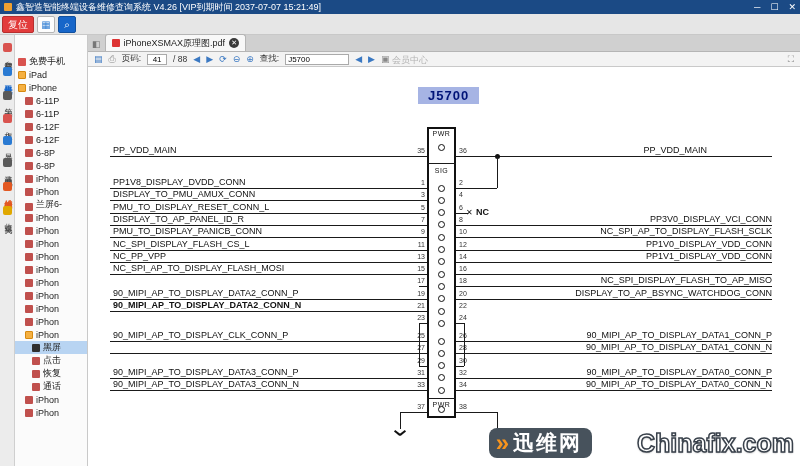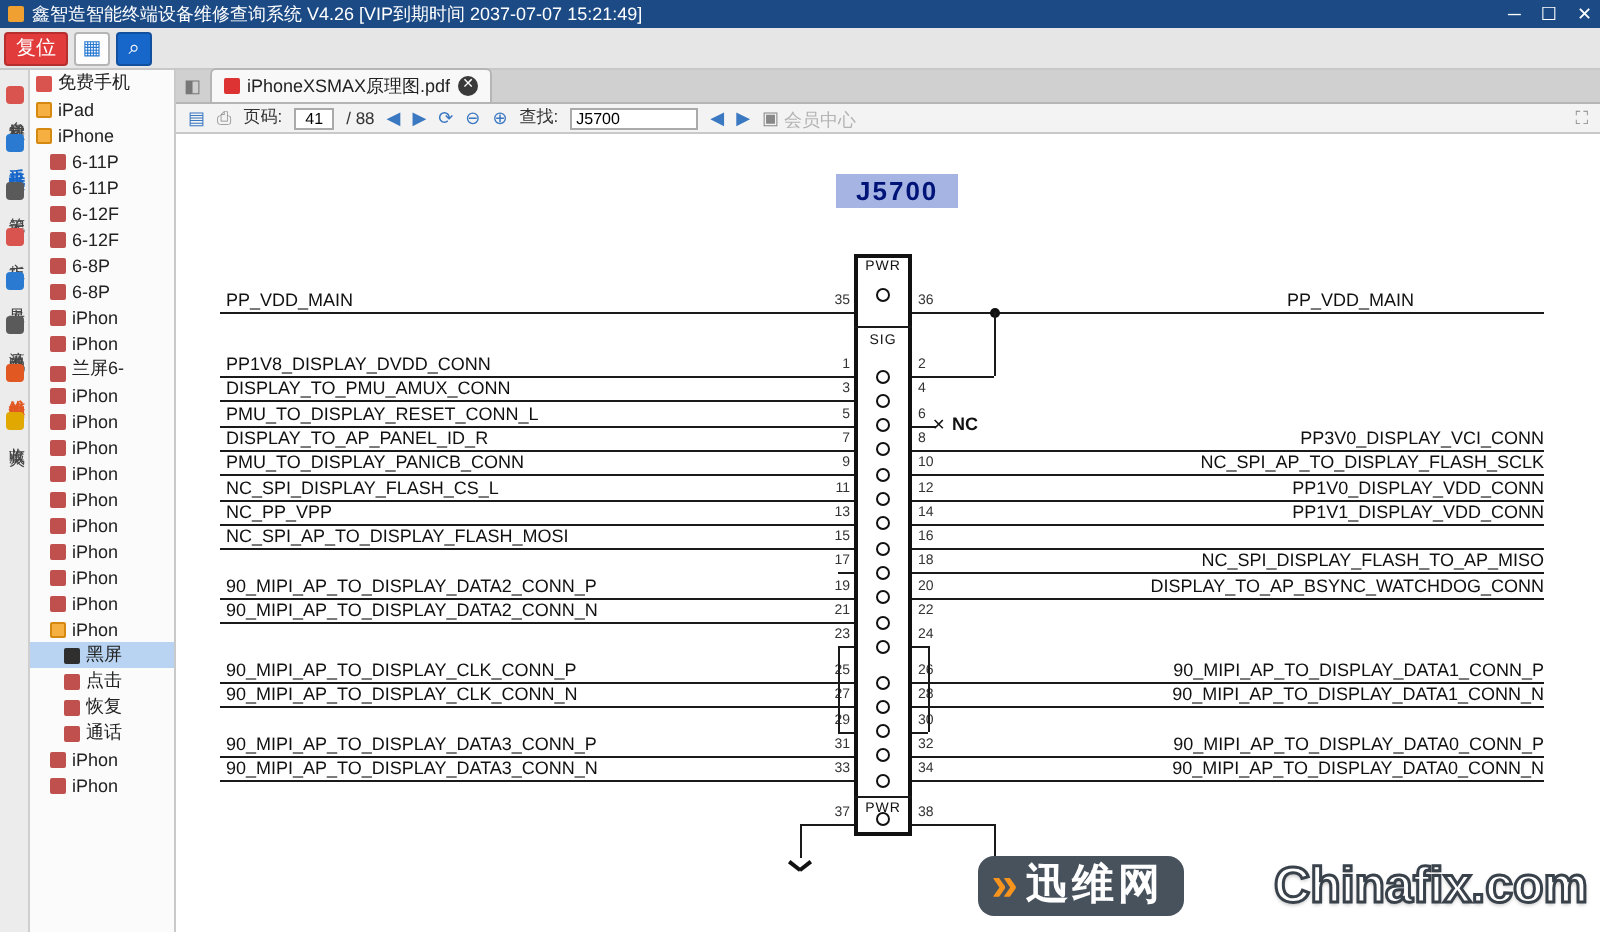--- a/index.html
+++ b/index.html
@@ -27,21 +27,21 @@
           border-right:1px solid #cfcfcf; display:flex; flex-direction:column; align-items:center;
           gap:9px; padding-top:8px; }
   .rail-item { display:flex; flex-direction:column; align-items:center; gap:2px; }
   .rail-icon { width:9px; height:9px; border-radius:2px; flex:none; }
   .rail-label { writing-mode:vertical-rl; text-orientation:upright; font-size:8px; color:#444; letter-spacing:1px; }
   .rail-item.active .rail-label { color:#1766c9; font-weight:bold; }
   .rail-item.accent .rail-label { color:#e25822; font-weight:bold; }
 
   
   .tree { position:absolute; left:15px; top:35px; width:73px; height:431px; background:#fbfbfb;
-          border-right:1px solid #c9c9c9; overflow:hidden; }
+          border-right:1px solid #c9c9c9; padding-top:20px; overflow:hidden; }
   .tree-item { height:13px; display:flex; align-items:center; gap:3px; color:#222; }
   .tree-item.selected { background:#b8d4f2; }
   .ti { width:8px; height:8px; border-radius:1px; flex:none; }
   .ti-grid { background:#d9534f; }
   .ti-folder { background:#f5b041; border:1px solid #d68910; }
   .ti-doc { background:#c0504d; }
   .ti-dark { background:#2f2f2f; }
   .tl { font-size:9px; white-space:nowrap; overflow:hidden; }
 
   
@@ -377,38 +377,37 @@
       <div class="pnum r" style="left: 321px; top: 222.7px; width: 16px;">19</div>
       <div class="pnum" style="left: 371px; top: 222.7px; width: 16px;">20</div>
       <div class="ln" style="left: 22px; top: 231.7px; width: 317px; height: 1px;"></div>
       <div class="lab" style="left: 25px; top: 220.7px; text-align: center;">90_MIPI_AP_TO_DISPLAY_DATA2_CONN_P</div>
       <div class="ln" style="left: 368px; top: 231.7px; width: 316px; height: 1px;"></div>
       <div class="lab" style="right: 28px; top: 220.7px;">DISPLAY_TO_AP_BSYNC_WATCHDOG_CONN</div>
       <div class="pin" style="left: 350px; top: 240.5px;"></div>
       <div class="pnum r" style="left: 321px; top: 235px; width: 16px;">21</div>
       <div class="pnum" style="left: 371px; top: 235px; width: 16px;">22</div>
       <div class="ln" style="left: 22px; top: 244px; width: 317px; height: 1px;"></div>
-      <div class="lab" style="left: 25px; top: 233px;">90_MIPI_AP_TO_DISPLAY_DATA2_CONN_N</div>
+      <div class="lab" style="left: 25px; top: 233px; font-weight: bold;">90_MIPI_AP_TO_DISPLAY_DATA2_CONN_N</div>
       <div class="pin" style="left: 350px; top: 252.8px;"></div>
       <div class="pnum r" style="left: 321px; top: 247.3px; width: 16px;">23</div>
       <div class="pnum" style="left: 371px; top: 247.3px; width: 16px;">24</div>
       <div class="ln" style="left: 331px; top: 256.3px; width: 8px; height: 1px;"></div>
       <div class="ln" style="left: 368px; top: 256.3px; width: 8px; height: 1px;"></div>
       <div class="pin" style="left: 350px; top: 270.5px;"></div>
       <div class="pnum r" style="left: 321px; top: 265px; width: 16px;">25</div>
       <div class="pnum" style="left: 371px; top: 265px; width: 16px;">26</div>
       <div class="ln" style="left: 22px; top: 274px; width: 317px; height: 1px;"></div>
       <div class="lab" style="left: 25px; top: 263px;">90_MIPI_AP_TO_DISPLAY_CLK_CONN_P</div>
       <div class="ln" style="left: 368px; top: 274px; width: 316px; height: 1px;"></div>
       <div class="lab" style="right: 28px; top: 263px;">90_MIPI_AP_TO_DISPLAY_DATA1_CONN_P</div>
       <div class="pin" style="left: 350px; top: 282.8px;"></div>
       <div class="pnum r" style="left: 321px; top: 277.3px; width: 16px;">27</div>
       <div class="pnum" style="left: 371px; top: 277.3px; width: 16px;">28</div>
       <div class="ln" style="left: 22px; top: 286.3px; width: 317px; height: 1px;"></div>
-      <div class="lab" style="left: 25px; top: 275.3px;">90_MIPI_AP_TO_DISPLAY_CLK_CONN_N</div>
       <div class="ln" style="left: 368px; top: 286.3px; width: 316px; height: 1px;"></div>
       <div class="lab" style="right: 28px; top: 275.3px;">90_MIPI_AP_TO_DISPLAY_DATA1_CONN_N</div>
       <div class="pin" style="left: 350px; top: 295.1px;"></div>
       <div class="pnum r" style="left: 321px; top: 289.6px; width: 16px;">29</div>
       <div class="pnum" style="left: 371px; top: 289.6px; width: 16px;">30</div>
       <div class="ln" style="left: 331px; top: 298.6px; width: 8px; height: 1px;"></div>
       <div class="ln" style="left: 368px; top: 298.6px; width: 8px; height: 1px;"></div>
       <div class="pin" style="left: 350px; top: 307.4px;"></div>
       <div class="pnum r" style="left: 321px; top: 301.9px; width: 16px;">31</div>
       <div class="pnum" style="left: 371px; top: 301.9px; width: 16px;">32</div>

